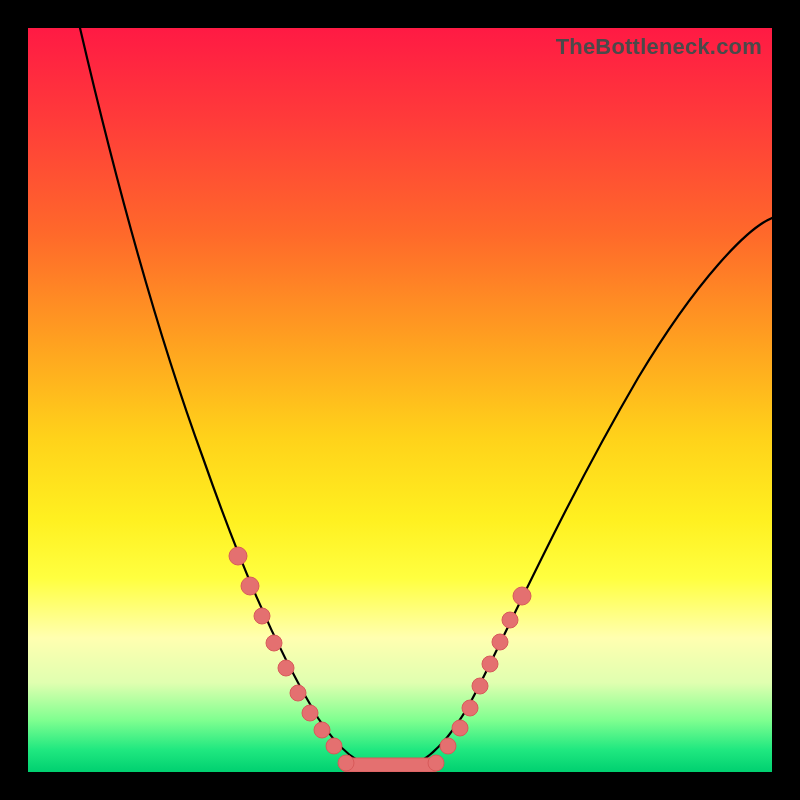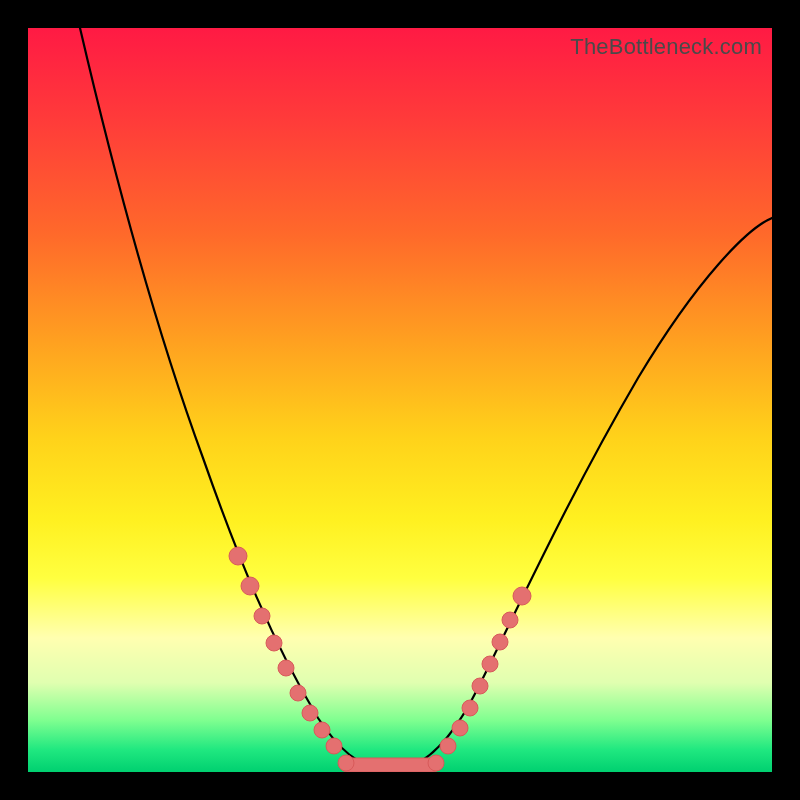--- a/index.html
+++ b/index.html
@@ -25,21 +25,21 @@
       #20e880 97%,
       #00d070 100%
     );
   }
   .watermark {
     position: absolute;
     top: 6px;
     right: 10px;
     font-family: Arial, Helvetica, sans-serif;
     font-size: 22px;
-    font-weight: 400;
+    font-weight: 700;
     color: #4a4a4a;
     letter-spacing: 0.2px;
   }
   svg.curve {
     position: absolute;
     left: 0;
     top: 0;
     width: 744px;
     height: 744px;
   }

